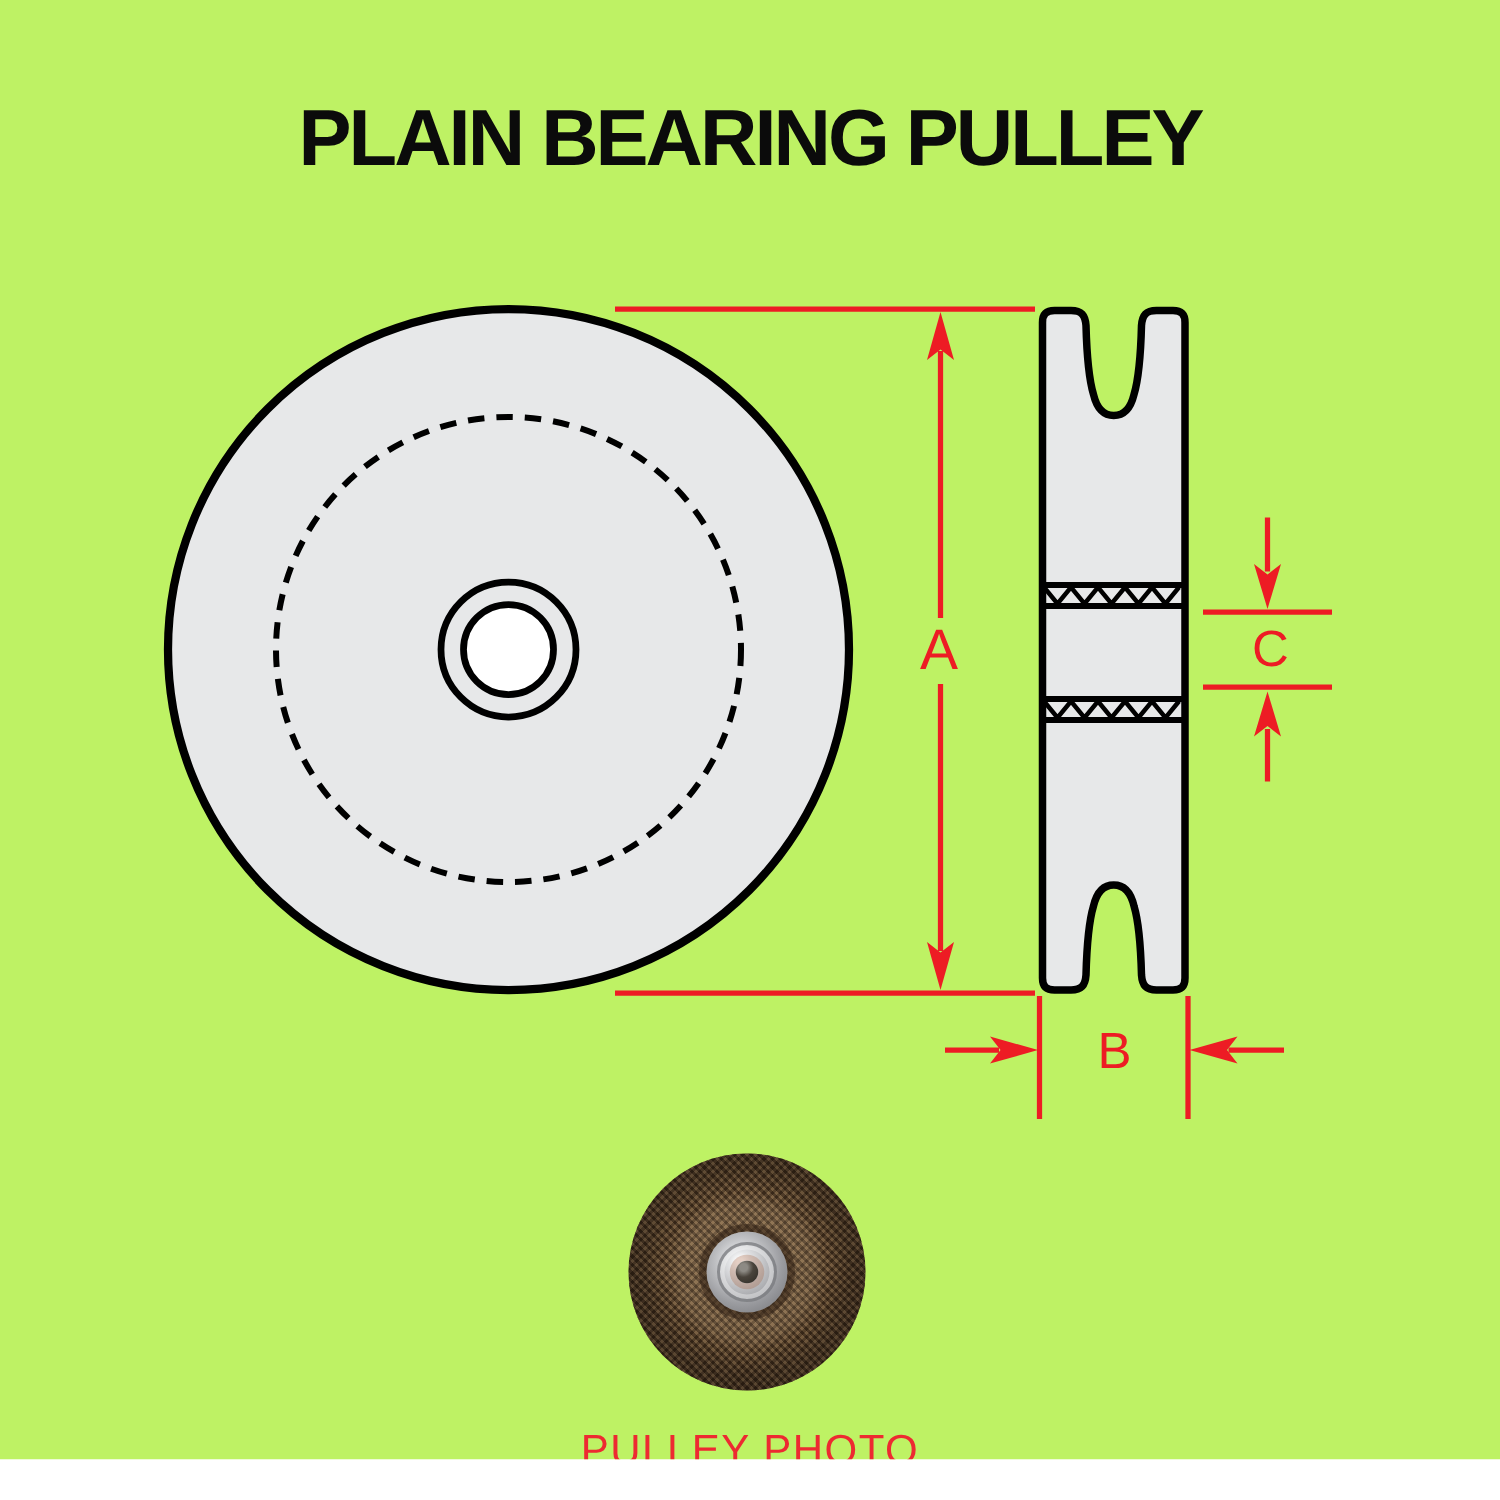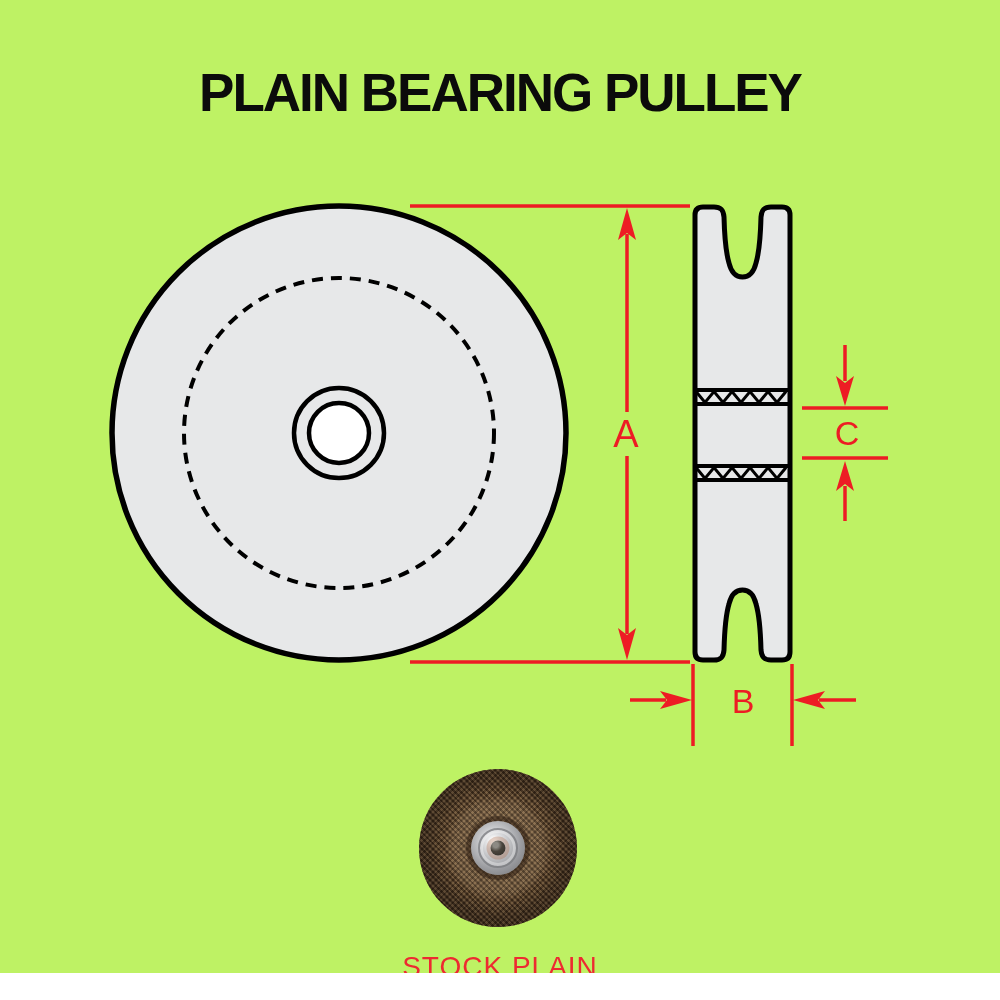--- a/index.html
+++ b/index.html
@@ -192,15 +192,15 @@
 
   <div class="stock-photo">
     <div class="weave"></div>
     <div class="shading"></div>
     <div class="hub">
       <div class="hub-ring"></div>
       <div class="hub-bore"></div>
     </div>
   </div>
 
-  <div class="stock-caption">STOCK PLAIN</div>
+  <div class="stock-caption">PULLEY PHOTO</div>
 
 </div>
 
 </body></html>

